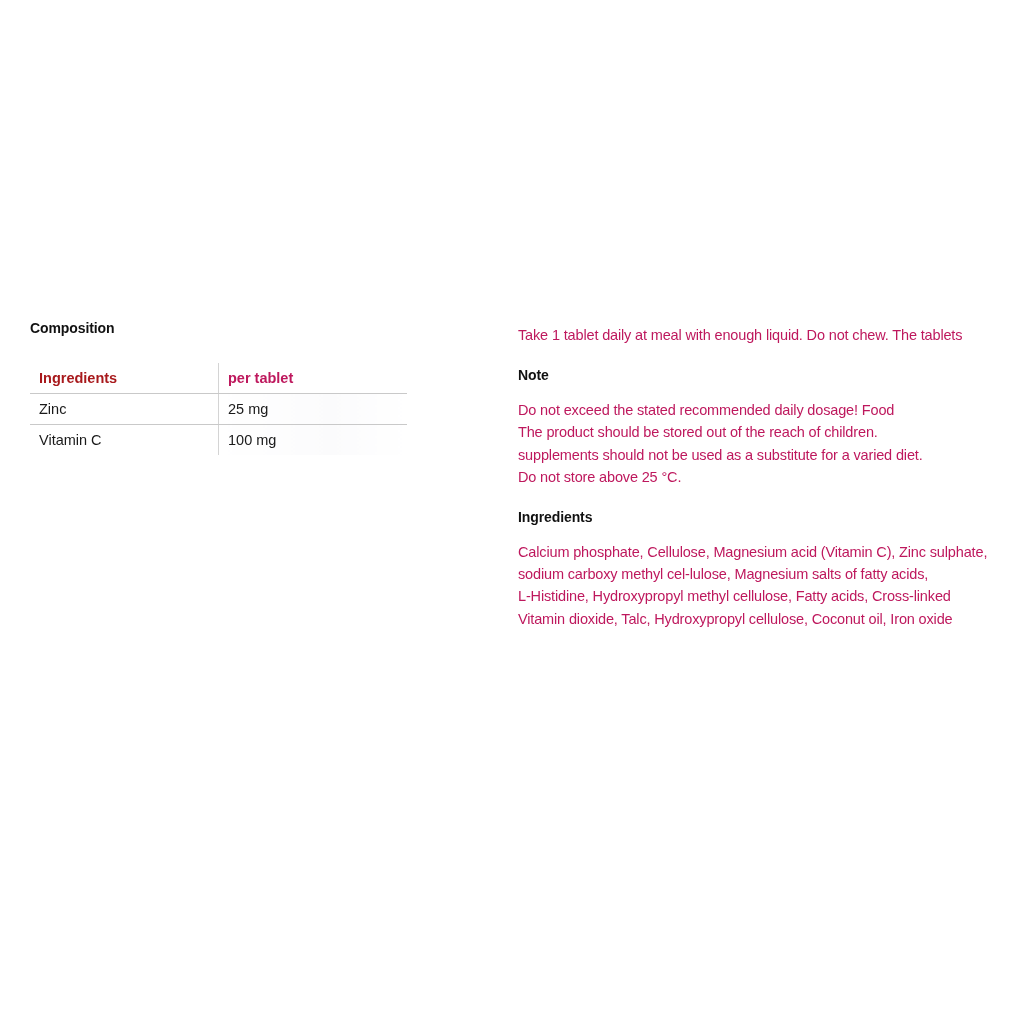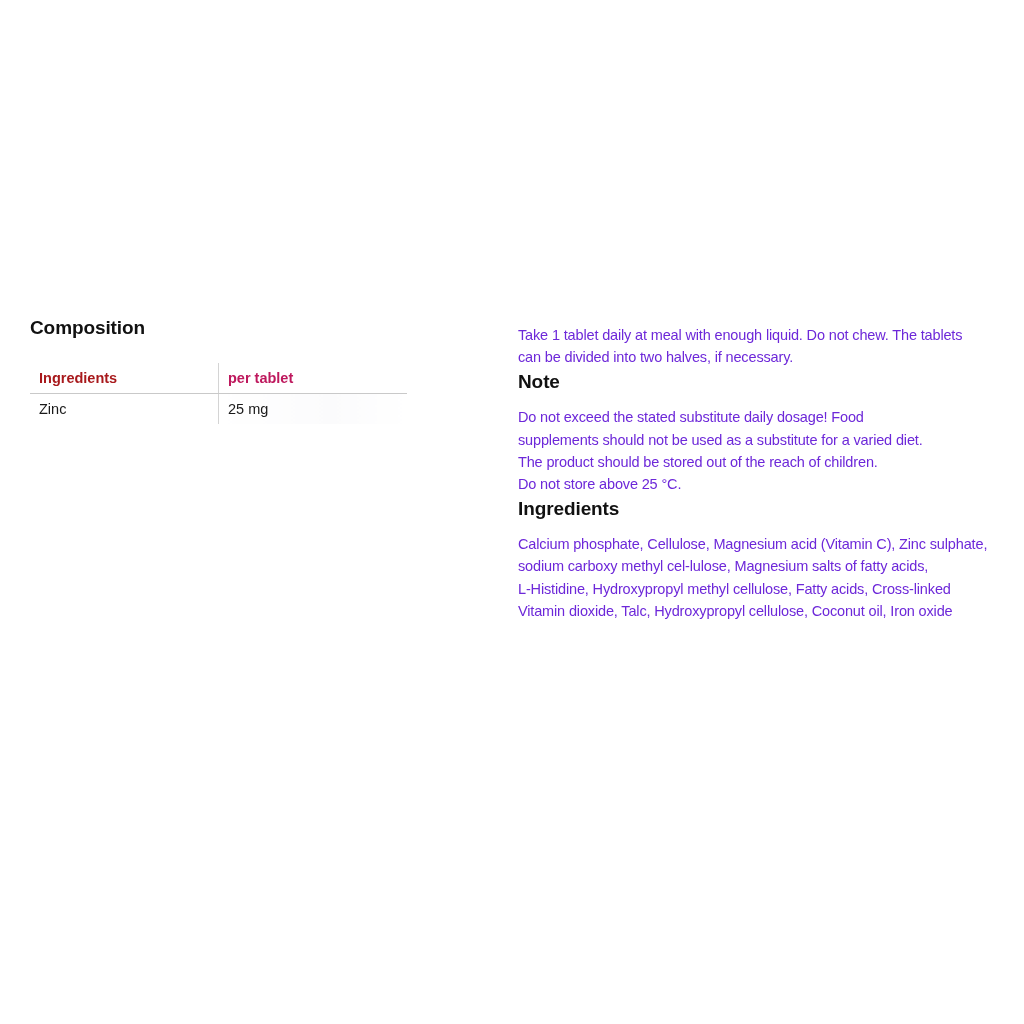--- a/index.html
+++ b/index.html
@@ -22,35 +22,35 @@
       width: 380px;
     }
     .col-right {
       position: absolute;
       left: 518px;
       top: 314px;
       width: 480px;
     }
     h2 {
       margin: 0;
-      font-size: 19px;
+      font-size: 14px;
       font-weight: bold;
       line-height: 28px;
       color: #111111;
       letter-spacing: -0.1px;
     }
     .section-text {
       font-size: 14.5px;
       line-height: 22.2px;
       margin: 10px 0 0 0;
-      color: #6d28d9;
+      color: #be185d;
       letter-spacing: -0.15px;
     }
     .section-text .line { display: block; white-space: nowrap; }
-    .section + .section { }
+    .section + .section { margin-top: 15px; }
 
     table.composition {
       position: absolute;
       left: 0;
       top: 49px;
       width: 377px;
       border-collapse: collapse;
       font-size: 14.5px;
     }
     table.composition td, table.composition th {
@@ -87,38 +87,41 @@
       <tr>
         <th class="c1" style="color: rgb(168, 25, 28);">Ingredients</th>
         <th class="c2" style="color: #be185d;">per tablet</th>
       </tr>
     </thead>
     <tbody>
       <tr>
         <td class="c1">Zinc</td>
         <td class="c2">25 mg</td>
       </tr>
+      <tr>
+        <td class="c1">Vitamin C</td>
+        <td class="c2">100 mg</td>
+      </tr>
     </tbody>
   </table>
 </div>
 
 <div class="col-right">
   <div class="section">
     <p class="section-text">
       <span class="line">Take 1 tablet daily at meal with enough liquid. Do not chew. The tablets</span>
-      <span class="line">can be divided into two halves, if necessary.</span>
     </p>
   </div>
 
   <div class="section">
     <h2>Note</h2>
     <p class="section-text">
-      <span class="line">Do not exceed the stated substitute daily dosage! Food</span>
+      <span class="line">Do not exceed the stated recommended daily dosage! Food</span>
+      <span class="line">The product should be stored out of the reach of children.</span>
       <span class="line">supplements should not be used as a substitute for a varied diet.</span>
-      <span class="line">The product should be stored out of the reach of children.</span>
       <span class="line">Do not store above 25 °C.</span>
     </p>
   </div>
 
   <div class="section">
     <h2>Ingredients</h2>
     <p class="section-text">
       <span class="line">Calcium phosphate, Cellulose, Magnesium acid (Vitamin C), Zinc sulphate,</span>
       <span class="line">sodium carboxy methyl cel-lulose, Magnesium salts of fatty acids,</span>
       <span class="line">L-Histidine, Hydroxypropyl methyl cellulose, Fatty acids, Cross-linked</span>

